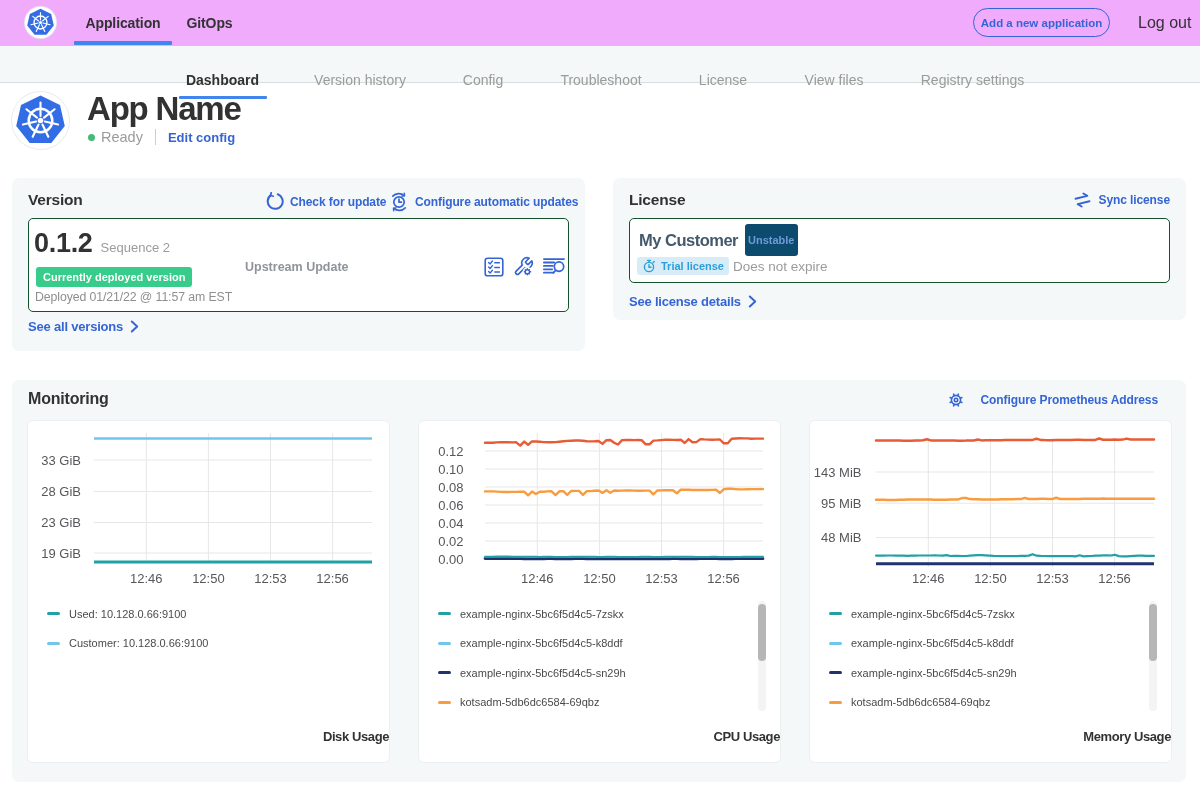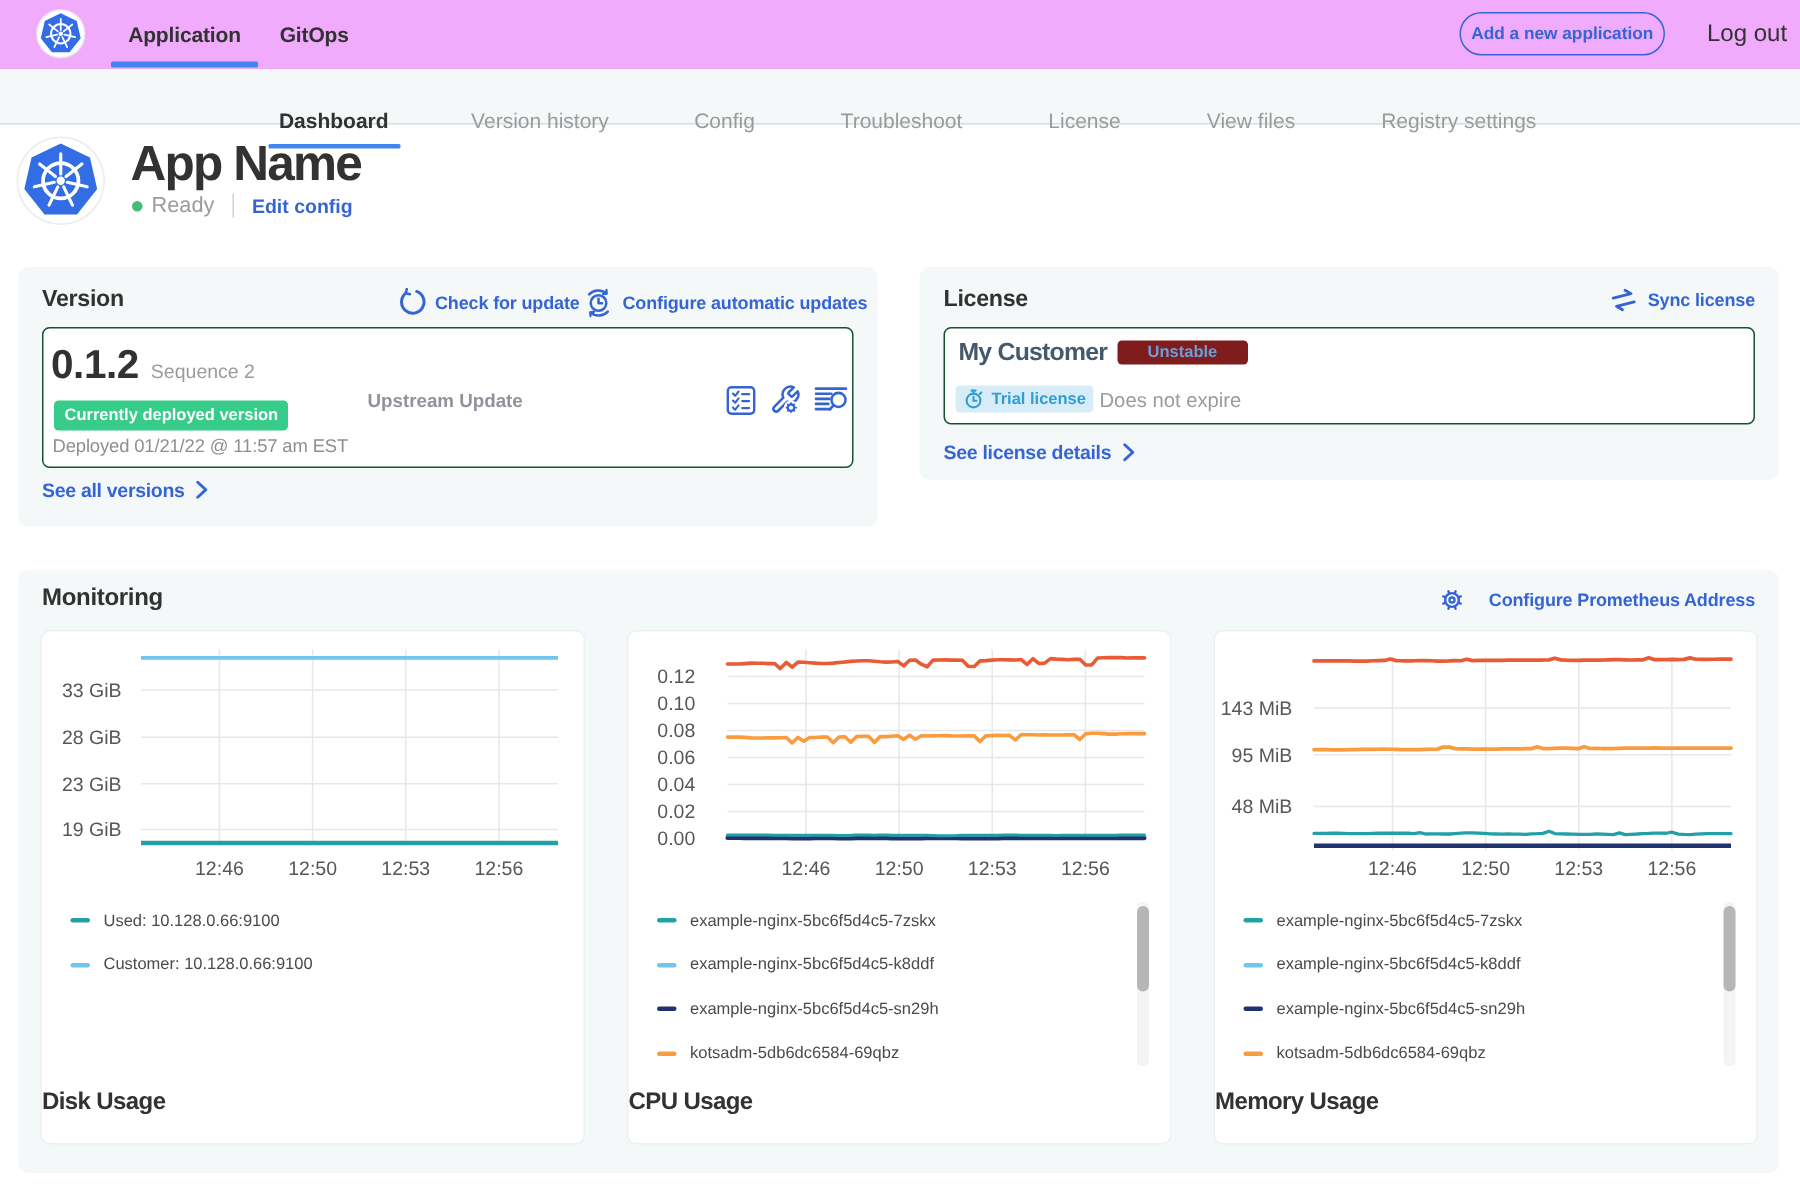--- a/index.html
+++ b/index.html
@@ -27,30 +27,30 @@
 .vdiv { width:1px; height:16px; background:#cfcfcf; margin:0 12px; }
 .editcfg { font-size:13px; font-weight:700; color:#3565d4; }
 
 .card { position:absolute; background:#f4f8f9; border-radius:7px; }
 .cardtitle { position:absolute; font-size:15.5px; font-weight:700; color:#323232; letter-spacing:-0.2px; }
 .innercard { position:absolute; background:#fff; border-radius:5px; border:1px solid #14532d; }
 .linkrow { position:absolute; display:flex; align-items:center; font-size:12px; font-weight:700; color:#3565d4; letter-spacing:-0.1px; white-space:nowrap; }
 .linkrow svg { margin-right:6px; }
 .badge-green { position:absolute; left:7px; top:48px; height:20px; background:#38cc8b; border-radius:3px; color:#fff; font-size:11px; font-weight:700; display:flex; align-items:center; padding:0 7px; }
 .seelink { position:absolute; font-size:13px; font-weight:700; color:#3565d4; display:flex; align-items:center; letter-spacing:-0.2px; }
-.badge-lblue { display:inline-flex; align-items:center; height:16px; background:#7f1d1d; border-radius:3px; color:#6d9cd9; font-size:11px; font-weight:700; padding:0 20px; letter-spacing:0; }
+.badge-lblue { display:inline-flex; align-items:center; height:32px; background:#0c4a6e; border-radius:3px; color:#6d9cd9; font-size:11px; font-weight:700; padding:0 3px; letter-spacing:0; }
 .badge-trial { position:absolute; left:7px; top:38px; display:inline-flex; align-items:center; height:18px; background:#d8ecf8; border-radius:3px; color:#2c9fd8; font-size:11px; font-weight:700; padding:0 5px; }
 
 .chartcard { position:absolute; top:40px; width:363px; height:343px; background:#fff; border-radius:6px; border:1px solid #edf0f1; }
 .chartsvg { position:absolute; left:0; top:0; }
 .legend { position:absolute; left:0; top:178px; width:100%; }
 .lrow { height:29.5px; display:flex; align-items:center; }
 .ldash { width:13px; height:3px; border-radius:1.5px; margin-left:19px; margin-right:9px; flex:none; }
 .ltext { font-size:11px; color:#4a4a4a; }
-.ctitle { position:absolute; left:0; bottom:18px; width:100%; text-align:left; font-size:16px; font-weight:700; color:#323232; letter-spacing:-0.4px; }
+.ctitle { position:absolute; left:0; bottom:18px; width:100%; text-align:right; font-size:13px; font-weight:700; color:#323232; letter-spacing:-0.4px; }
 .sbar { position:absolute; right:14px; top:180px; width:8px; height:110px; background:#f4f4f4; border-radius:4px; }
 .sthumb { position:absolute; left:0; top:3px; width:8px; height:57px; background:#b6b6b6; border-radius:4px; }
 </style>
 </head>
 <body>
 <div class="page">
 
   <div class="navbar">
     <div class="navlogo">
         <svg width="29" height="29" viewBox="0 0 40 40">
@@ -194,21 +194,21 @@
         </div>
       <div class="abs" style="left:103px; top:40px; font-size:13.5px; font-weight:400; color:#9b9b9b;">Does not expire</div>
     </div>
     <div class="seelink" style="left:16px; top:116px;">See license details&nbsp;&nbsp;<svg width="9" height="13" viewBox="0 0 9 13" fill="none" stroke="#3565d4" stroke-width="2" stroke-linecap="round" stroke-linejoin="round">
           <path d="M1.8 1.5 L7.2 6.5 L1.8 11.5"></path>
         </svg></div>
   </div>
 
   <div class="card" style="left:12px; top:380px; width:1174px; height:402px;">
     <div class="cardtitle" style="left:16px; top:10px; font-size:16px;">Monitoring</div>
-    <div class="linkrow" style="right:16px; top:13px; font-size:14px;gap:12px;">
+    <div class="linkrow" style="right:28px; top:13px; font-size:14px;gap:12px;">
       <svg width="14" height="14" viewBox="0 0 14 14" fill="none" stroke="#3565d4" stroke-width="1.6" stroke-linecap="round">
           <circle cx="7" cy="7" r="4.6"></circle>
           <circle cx="7" cy="7" r="1.7"></circle>
           <line x1="11.25" y1="5.24" x2="12.82" y2="4.59"></line>
           <line x1="8.76" y1="2.75" x2="9.41" y2="1.18"></line>
           <line x1="5.24" y1="2.75" x2="4.59" y2="1.18"></line>
           <line x1="2.75" y1="5.24" x2="1.18" y2="4.59"></line>
           <line x1="2.75" y1="8.76" x2="1.18" y2="9.41"></line>
           <line x1="5.24" y1="11.25" x2="4.59" y2="12.82"></line>
           <line x1="8.76" y1="11.25" x2="9.41" y2="12.82"></line>

